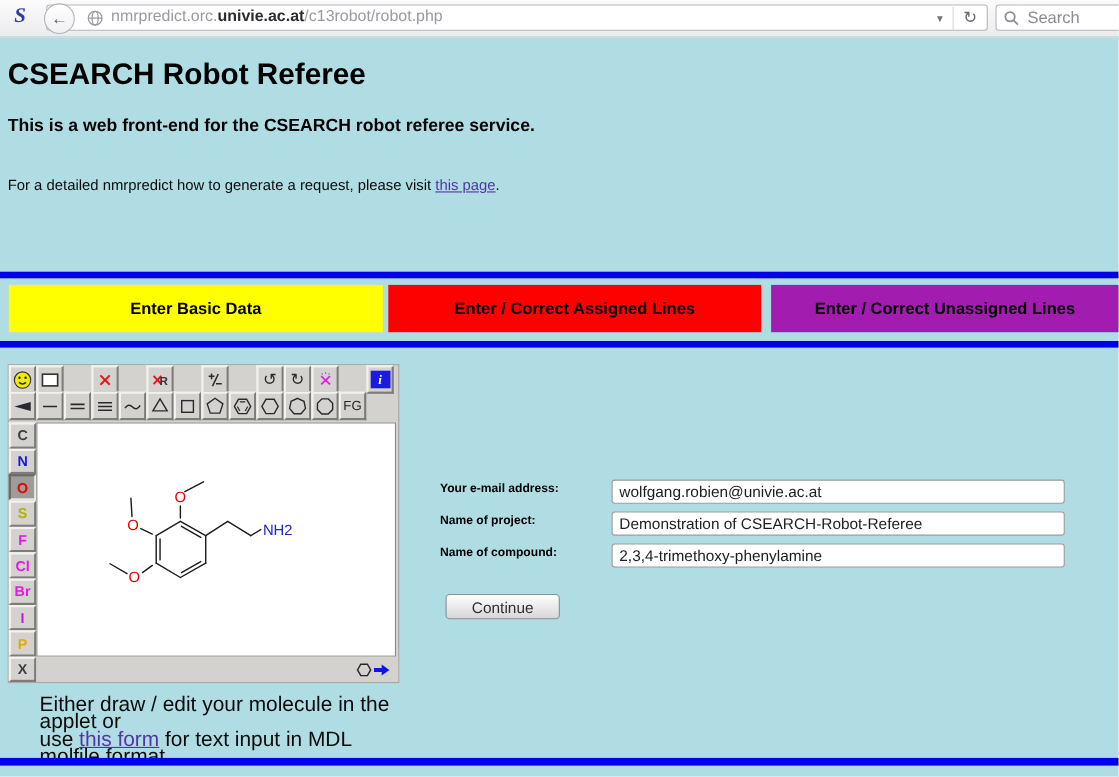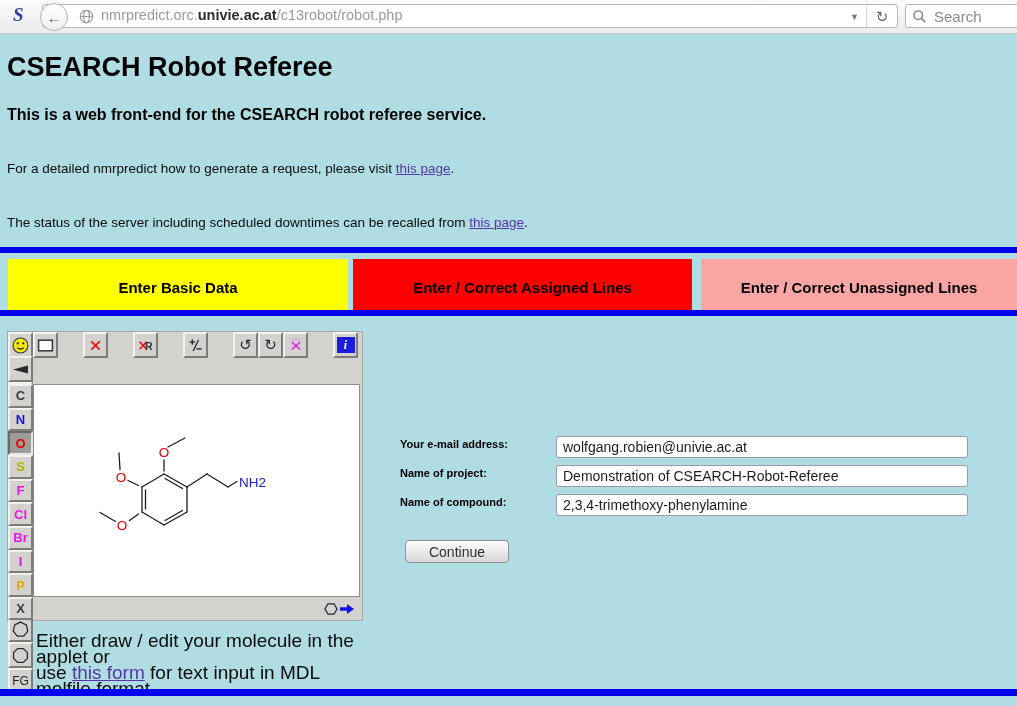--- a/index.html
+++ b/index.html
@@ -47,30 +47,30 @@
   .ell{position:absolute;border-radius:50%;}
   .ell-red{left:173px;top:44px;width:66px;height:90px;background:#e81010;}
   .ell-orange{left:123px;top:47px;width:56px;height:84px;background:#ea7420;}
   .ell-yellow{left:70px;top:44px;width:65px;height:90px;background:#f2f2a0;}
   .ell-green{left:12px;top:45px;width:58px;height:88px;background:#2ade18;}
   .ref-title{position:absolute;top:62px;left:0;right:0;text-align:center;color:#1515d8;
     font-weight:bold;font-style:italic;font-size:26px;line-height:29px;}
   
   .hr{position:absolute;left:0;width:1017px;background:#0101ee;}
   .hr1{top:213px;height:6px;} .hr2{top:276px;height:6px;} .hr3{top:655px;height:7px;}
-  .tab{position:absolute;top:225px;height:57px;display:flex;align-items:center;justify-content:center;
+  .tab{position:absolute;top:225px;height:43px;display:flex;align-items:center;justify-content:center;
     font-weight:bold;font-size:15px;color:#000;cursor:pointer;}
   .tab-basic{left:8px;width:340px;background:#ffff00;}
   .tab-assigned{left:353px;width:339px;background:#fd0000;}
-  .tab-unassigned{left:701px;width:316px;background:#fca5a5;}
+  .tab-unassigned{left:701px;width:316px;background:#a21caf;}
   
   .applet{position:absolute;left:8px;top:298px;width:354px;height:288px;background:#d4d2ce;
     box-shadow:0 0 0 1px #a7a7a7;}
   .tb-row{position:absolute;left:0;height:26px;display:flex;}
-  .row1{top:0;} .row2{top:24px;flex-direction:column;}
+  .row1{top:0;} .row2{top:24px;}
   .cell{width:25px;height:26px;box-sizing:border-box;display:flex;align-items:center;justify-content:center;flex:none;}
   .btn{background:#d4d2ce;border:2px solid;border-color:#f3f2f0 #7e7c78 #7e7c78 #f3f2f0;cursor:pointer;}
   .sp{background:#d4d2ce;}
   .fill{flex:1;background:#d4d2ce;}
   .el-col{position:absolute;left:0;top:52px;width:25px;height:213px;display:flex;flex-direction:column;}
   .el{flex:1;box-sizing:border-box;background:#d4d2ce;border:2px solid;
     border-color:#f3f2f0 #7e7c78 #7e7c78 #f3f2f0;display:flex;align-items:center;justify-content:center;
     font-size:13px;font-weight:bold;cursor:pointer;}
   .el.sel{background:#9e9c98;border-color:#6b6966 #e9e8e6 #e9e8e6 #6b6966;}
   .el-x{position:absolute;left:0;top:265px;width:25px;height:23px;box-sizing:border-box;background:#d4d2ce;
@@ -137,21 +137,20 @@
     <input placeholder="Search" style="">
   </div>
 </div>
 
 <div class="page">
 
   <div class="h1">CSEARCH Robot Referee</div>
   <div class="h3">This is a web front-end for the CSEARCH robot referee service.</div>
 
   <div class="para p1"><span>For a detailed nmrpredict how to generate a request, please visit </span><a>this page</a><span>.</span></div>
-  <div class="para p3"><span>The status of the server including scheduled downtimes can be recalled from </span><a>this page</a><span>.</span></div>
 
 
   <div class="hr hr1"></div>
   <div class="tab tab-basic">Enter Basic Data</div>
   <div class="tab tab-assigned">Enter / Correct Assigned Lines</div>
   <div class="tab tab-unassigned">Enter / Correct Unassigned Lines</div>
   <div class="hr hr2"></div>
 
   <div class="applet">
 

